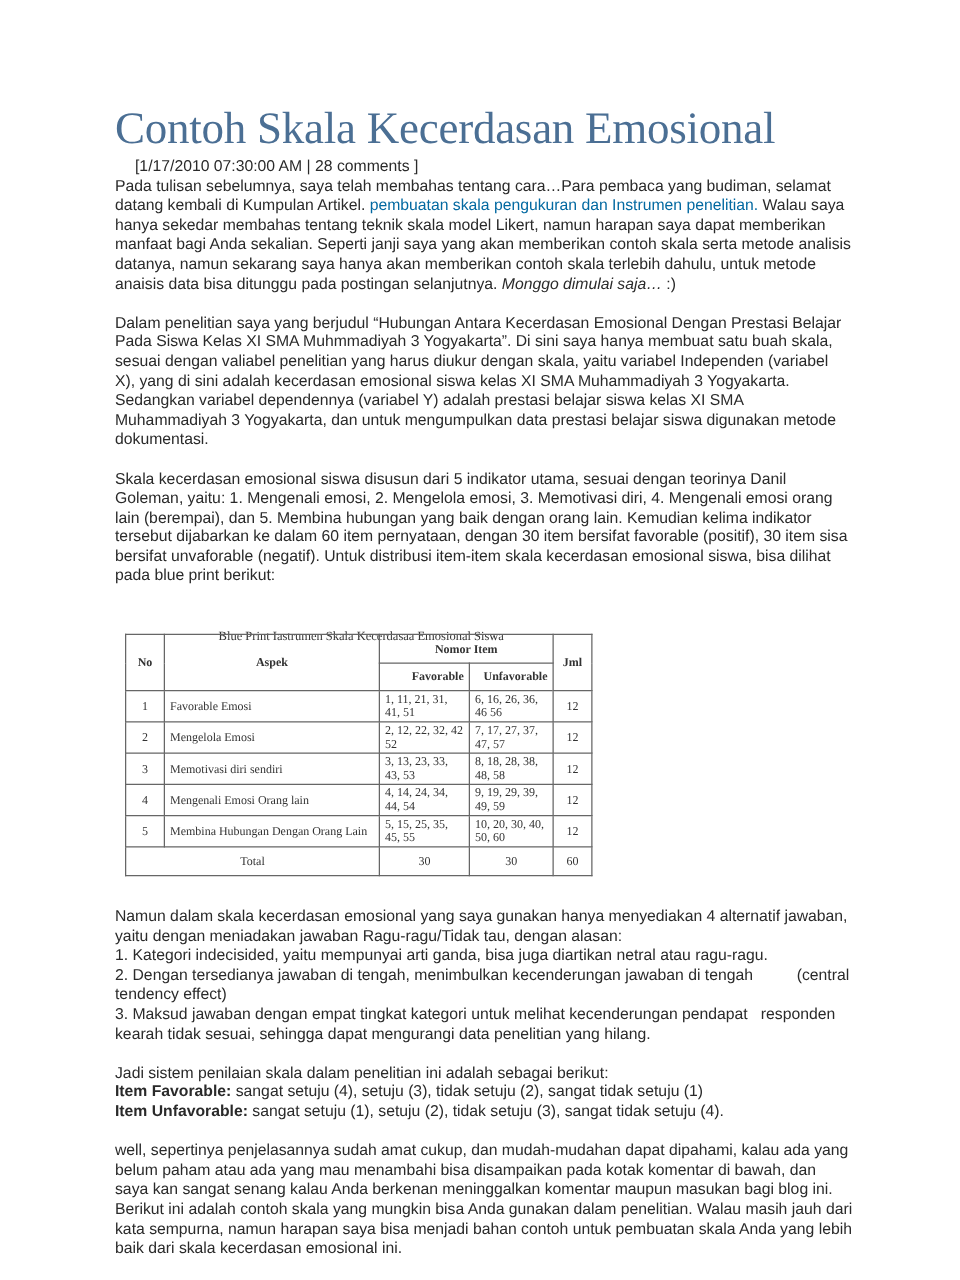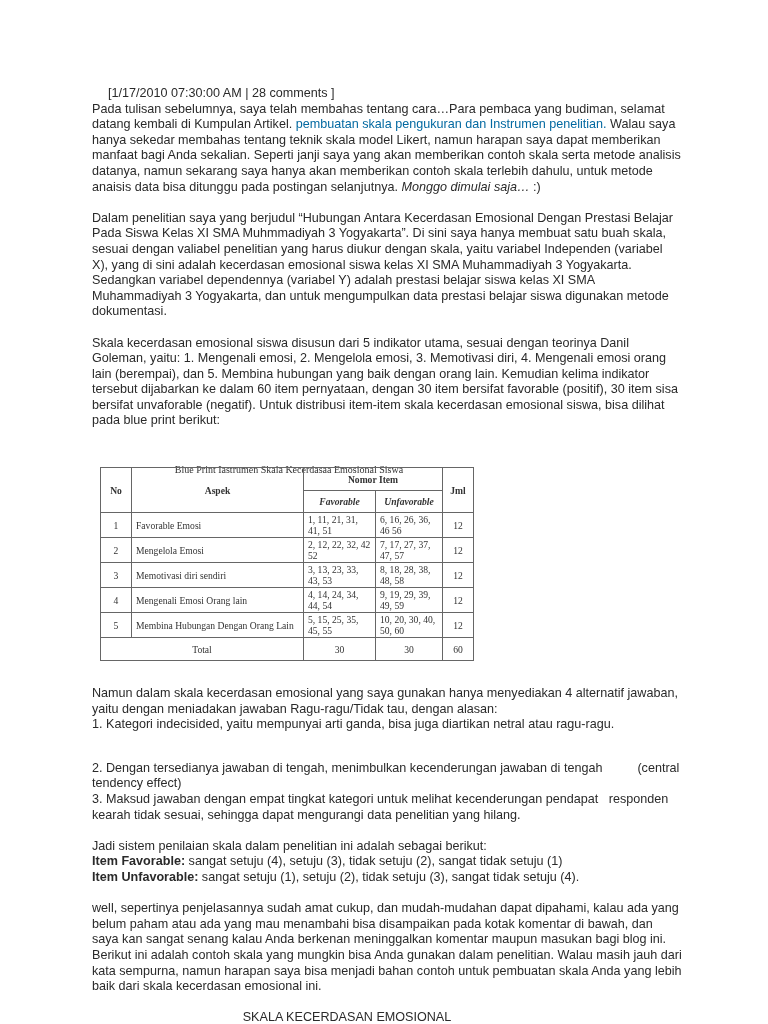--- a/index.html
+++ b/index.html
@@ -15,29 +15,30 @@
   .link { color: #0369a1; }
   .italic { font-style: italic; }
   .bold { font-weight: bold; }
   .table-block { position: relative; height: 235px; margin-top: 16px; margin-bottom: 6px; }
   .table-caption { position: absolute; left: 82px; top: 17px; width: 230px; text-align: center;
                    font-family: "Liberation Serif", serif; font-size: 10px; color: #333; white-space: nowrap; }
   table.bp { position: absolute; left: 8px; top: 22px; border-collapse: collapse;
              font-family: "Liberation Serif", serif; font-size: 9.6px; line-height: 11px; color: #333; }
   table.bp td, table.bp th { border: 1px solid #666; padding: 1px 4px; vertical-align: middle; }
   table.bp th { font-weight: bold; text-align: center; margin-top: 41px; }
-  table.bp .fav { font-style: italic; text-align: center; }
+  table.bp .fav { text-align: right; }
   table.bp .c { text-align: center; }
   table.bp .l { text-align: left; }
   .center-heading { text-align: center; margin-top: 0; padding-right: 80px; }
 </style>
 </head>
 <body>
 
 <div class="page">
+  <h1 class="title">Contoh Skala Kecerdasan Emosional</h1>
   <div class="meta">[1/17/2010 07:30:00 AM | 28 comments ]</div>
 
   <p class="para"><span> Pada tulisan sebelumnya, saya telah membahas tentang cara…Para pembaca yang budiman, selamat datang kembali di Kumpulan Artikel.  </span><span class="link">pembuatan skala pengukuran dan Instrumen penelitian.</span><span> Walau saya hanya sekedar membahas tentang teknik skala model Likert, namun harapan saya dapat memberikan manfaat bagi Anda sekalian. Seperti janji saya yang akan memberikan contoh skala serta metode analisis datanya, namun sekarang saya hanya akan memberikan contoh skala terlebih dahulu, untuk metode anaisis data bisa ditunggu pada postingan selanjutnya. </span><span class="italic">Monggo dimulai saja…</span><span> :)</span></p>
 
   <div class="gap"></div>
   <p class="para">Dalam penelitian saya yang berjudul “Hubungan Antara Kecerdasan Emosional Dengan Prestasi Belajar Pada Siswa Kelas XI SMA Muhmmadiyah 3 Yogyakarta”. Di sini saya hanya membuat satu buah skala, sesuai dengan valiabel penelitian yang harus diukur dengan skala, yaitu variabel Independen (variabel X), yang di sini adalah kecerdasan emosional siswa kelas XI SMA Muhammadiyah 3 Yogyakarta. Sedangkan variabel dependennya (variabel Y) adalah prestasi belajar siswa kelas XI SMA Muhammadiyah 3 Yogyakarta, dan untuk mengumpulkan data prestasi belajar siswa digunakan metode dokumentasi.</p>
 
   <div class="gap"></div>
   <p class="para">Skala kecerdasan emosional siswa disusun dari 5 indikator utama, sesuai dengan teorinya Danil Goleman, yaitu: 1. Mengenali emosi, 2. Mengelola emosi, 3. Memotivasi diri, 4. Mengenali emosi orang lain (berempai), dan 5. Membina hubungan yang baik dengan orang lain. Kemudian kelima indikator tersebut dijabarkan ke dalam 60 item pernyataan, dengan 30 item bersifat favorable (positif), 30 item sisa bersifat unvaforable (negatif). Untuk distribusi item-item skala kecerdasan emosional siswa, bisa dilihat pada blue print berikut:</p>
 
@@ -102,21 +103,21 @@
         <td class="c">30</td>
         <td class="c">30</td>
         <td class="c">60</td>
       </tr>
     </tbody>
       </table>
   </div>
 
   <p class="para">Namun dalam skala kecerdasan emosional yang saya gunakan hanya menyediakan 4 alternatif jawaban, yaitu dengan meniadakan jawaban Ragu-ragu/Tidak tau, dengan alasan:</p>
   <p class="para">1. Kategori indecisided, yaitu mempunyai arti ganda, bisa juga diartikan netral atau ragu-ragu.</p>
-  <p class="para" style="white-space: pre-wrap; margin-top: 28px;">2. Dengan tersedianya jawaban di tengah, menimbulkan kecenderungan jawaban di tengah          (central tendency effect)</p>
+  <p class="para" style="white-space: pre-wrap;">2. Dengan tersedianya jawaban di tengah, menimbulkan kecenderungan jawaban di tengah          (central tendency effect)</p>
   <p class="para" style="white-space: pre-wrap;">3. Maksud jawaban dengan empat tingkat kategori untuk melihat kecenderungan pendapat   responden kearah tidak sesuai, sehingga dapat mengurangi data penelitian yang hilang.</p>
 
   <div class="gap"></div>
   <p class="para">Jadi sistem penilaian skala dalam penelitian ini adalah sebagai berikut:</p>
   <p class="para"><span class="bold">Item Favorable:</span><span> sangat setuju (4), setuju (3), tidak setuju (2), sangat tidak setuju (1)</span></p>
   <p class="para"><span class="bold">Item Unfavorable:</span><span> sangat setuju (1), setuju (2), tidak setuju (3), sangat tidak setuju (4).</span></p>
 
   <div class="gap"></div>
   <p class="para">well, sepertinya penjelasannya sudah amat cukup, dan mudah-mudahan dapat dipahami, kalau ada yang belum paham atau ada yang mau menambahi bisa disampaikan pada kotak komentar di bawah, dan saya kan sangat senang kalau Anda berkenan meninggalkan komentar maupun masukan bagi blog ini. Berikut ini adalah contoh skala yang mungkin bisa Anda gunakan dalam penelitian. Walau masih jauh dari kata sempurna, namun harapan saya bisa menjadi bahan contoh untuk pembuatan skala Anda yang lebih baik dari skala kecerdasan emosional ini.</p>
 

